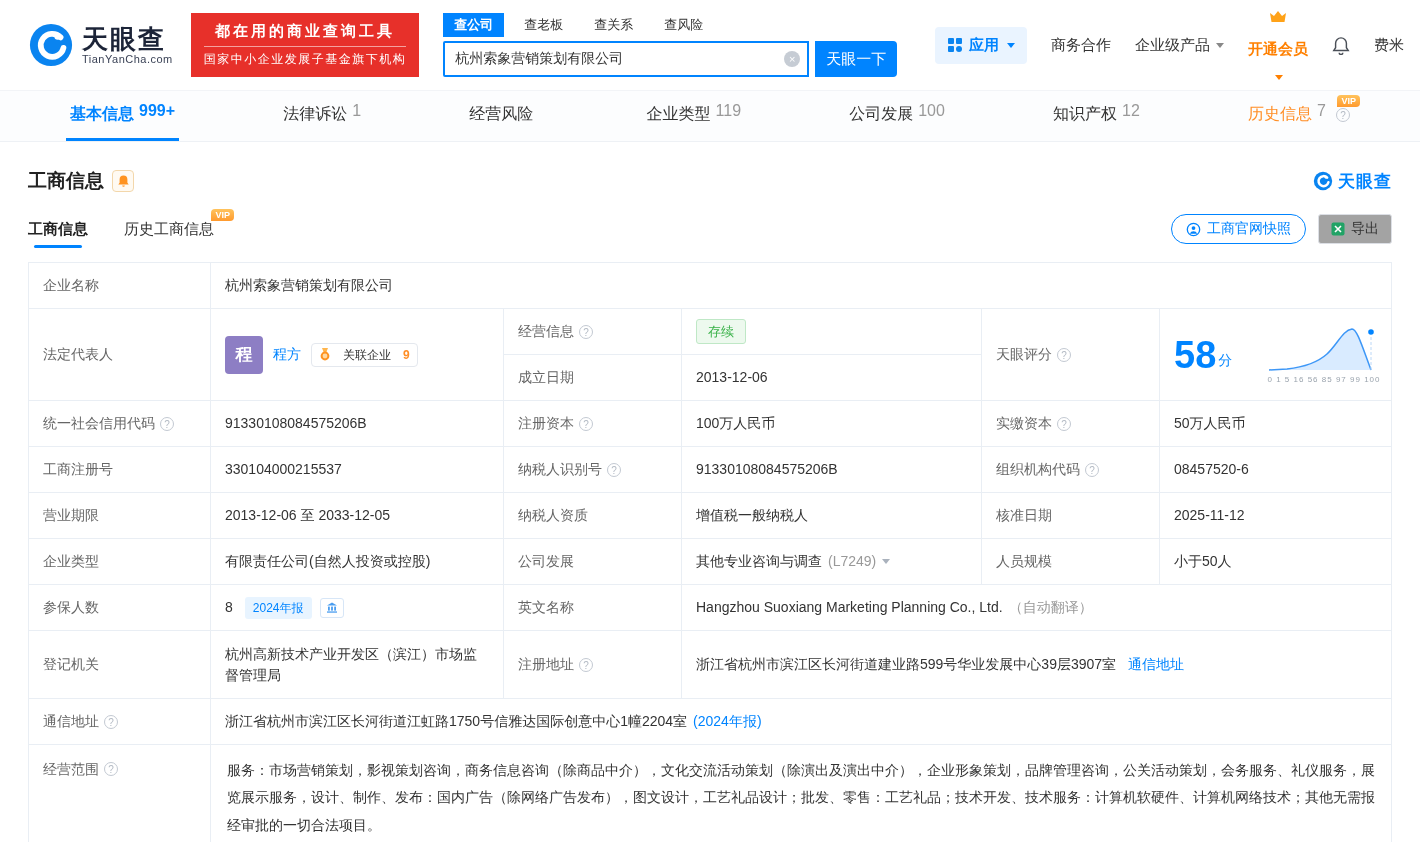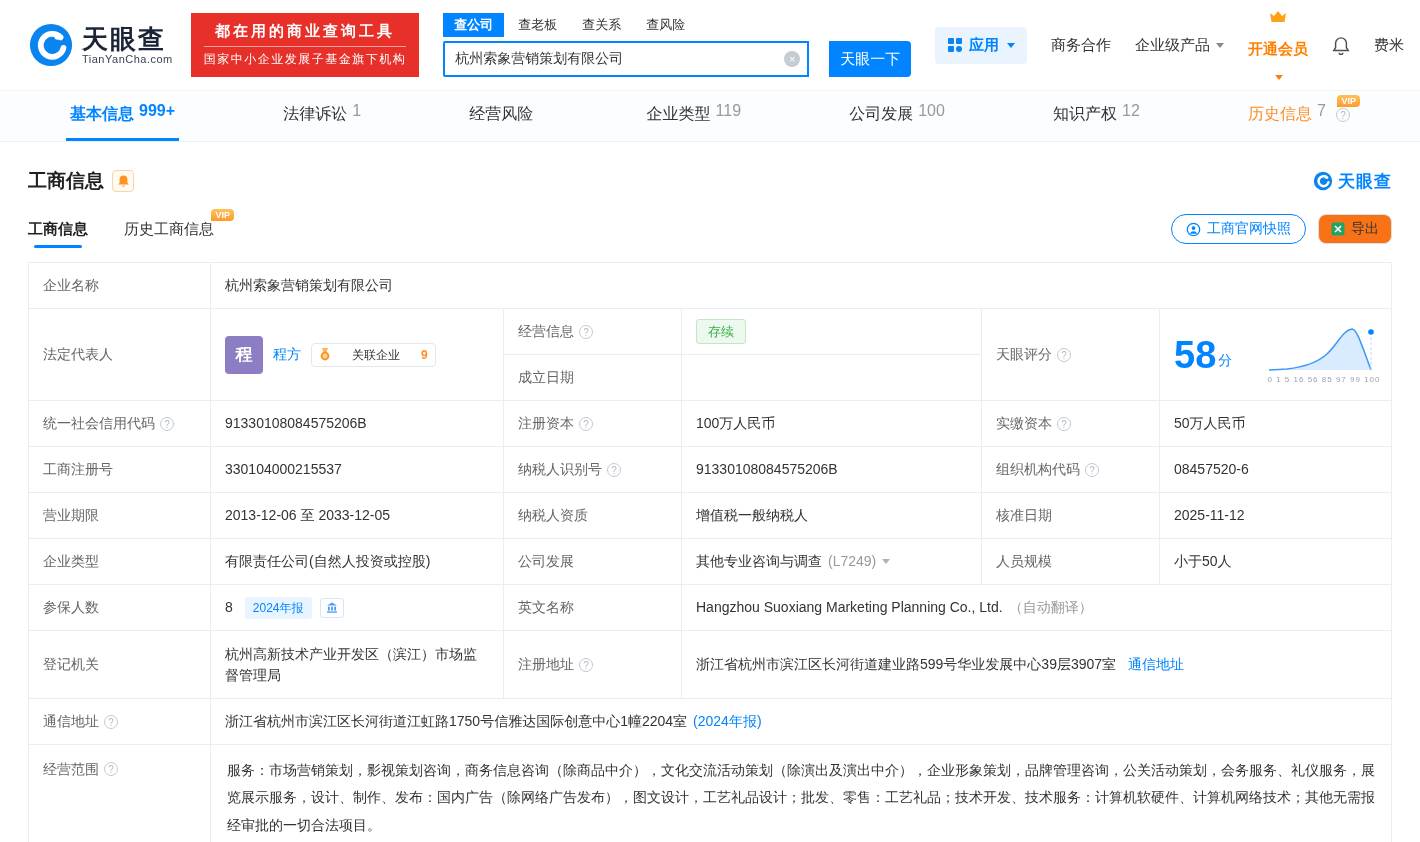--- a/index.html
+++ b/index.html
@@ -12,29 +12,29 @@
   
   .topbar{display:flex;align-items:center;height:90px;padding:0 16px 0 28px;gap:18px;background:#fff;}
   .logo{display:flex;align-items:center;gap:8px;cursor:pointer;flex:0 0 auto;}
   .logo .swirl{width:46px;height:46px;}
   .brand{font-size:26px;font-weight:700;color:#1c2438;letter-spacing:2px;line-height:1.1;}
   .domain{font-size:11px;color:#3a4256;letter-spacing:.5px;}
   .slogan{background:var(--red);color:#fff;padding:9px 13px;text-align:center;flex:0 0 auto;}
   .slogan .s1{font-size:15px;font-weight:700;letter-spacing:3px;border-bottom:1px solid rgba(255,255,255,.55);padding-bottom:5px;margin-bottom:4px;}
   .slogan .s2{font-size:12px;letter-spacing:1.5px;}
   .search-wrap{flex:0 0 auto;margin-left:6px;}
-  .search-tabs{display:flex;align-items:center;gap:3px;margin-bottom:4px;}
+  .search-tabs{display:flex;align-items:center;gap:9px;margin-bottom:4px;}
   .stab{font-size:13px;color:#333;padding:3px 11px;cursor:pointer;}
   .stab.active{background:var(--blue);color:#fff;font-weight:700;}
   .search-bar{display:flex;align-items:stretch;}
   .search-input-wrap{position:relative;}
   .search-input{width:366px;height:36px;border:2px solid var(--blue);border-radius:2px 0 0 2px;padding:0 32px 0 10px;font-size:14px;color:#333;outline:none;font-family:inherit;}
   .clear{position:absolute;right:9px;top:10px;width:16px;height:16px;border-radius:50%;background:#c6ccd4;color:#fff;font-size:11px;line-height:16px;text-align:center;cursor:pointer;}
   .clear::before{content:"×";}
-  .search-btn{margin-left:20px;width:82px;height:36px;background:var(--blue);color:#fff;border:none;border-radius:0 4px 4px 0;font-size:15px;cursor:pointer;font-family:inherit;}
+  .search-btn{margin-left:6px;width:82px;height:36px;background:var(--blue);color:#fff;border:none;border-radius:0 4px 4px 0;font-size:15px;cursor:pointer;font-family:inherit;}
   .top-nav{margin-left:auto;display:flex;align-items:center;gap:24px;font-size:15px;color:#333;white-space:nowrap;}
   .apps-chip{display:flex;align-items:center;gap:6px;background:#eaf4ff;color:var(--blue);padding:9px 12px;border-radius:4px;cursor:pointer;font-weight:600;}
   .nav-item{cursor:pointer;display:flex;align-items:center;gap:4px;}
   .nav-vip{color:#ff8000;font-weight:600;display:flex;align-items:center;gap:16px;cursor:pointer;flex-direction:column;}
   .caret{width:0;height:0;border-left:4px solid transparent;border-right:4px solid transparent;border-top:5px solid currentColor;display:inline-block;margin-left:2px;}
   .bell-btn{cursor:pointer;display:flex;align-items:center;}
 
   
   .main-tabs{display:flex;justify-content:space-between;align-items:stretch;height:52px;padding:0 66px;border-top:1px solid #f2f4f7;border-bottom:1px solid #eef1f5;background:#fcfdfe;}
   .mtab{display:flex;align-items:center;gap:5px;font-size:16px;color:#333;cursor:pointer;position:relative;border-bottom:3px solid transparent;padding:0 4px;}
@@ -55,21 +55,21 @@
   .mini-logo .swirl{width:20px;height:20px;}
   .mini-logo span{color:var(--blue);font-weight:700;font-size:17px;letter-spacing:1px;}
 
   .subtab-row{display:flex;align-items:flex-end;gap:36px;margin-top:20px;padding-bottom:2px;}
   .subtab{font-size:15px;color:#333;cursor:pointer;position:relative;padding-bottom:9px;}
   .subtab.active{font-weight:700;color:#222;}
   .subtab.active::after{content:"";position:absolute;left:6px;right:6px;bottom:0;height:3px;background:var(--blue);border-radius:2px;}
   .subtab .vip-chip{top:-11px;right:-20px;}
   .subtab-actions{margin-left:auto;display:flex;align-items:center;gap:12px;padding-bottom:4px;}
   .snap-btn{display:flex;align-items:center;gap:6px;height:30px;padding:0 14px;border:1px solid var(--blue);border-radius:16px;background:#fff;color:var(--blue);font-size:14px;cursor:pointer;font-family:inherit;}
-  .export-btn{display:flex;align-items:center;gap:6px;height:30px;padding:0 12px;border:1px solid #dcdfe5;border-radius:8px;background:#f97316;color:#333;font-size:14px;cursor:pointer;font-family:inherit;}
+  .export-btn{display:flex;align-items:center;gap:6px;height:30px;padding:0 12px;border:1px solid #dcdfe5;border-radius:3px;background:#a3a3a3;color:#333;font-size:14px;cursor:pointer;font-family:inherit;}
 
   
   .info-table{margin:12px 0 18px;border:1px solid var(--line);border-bottom:none;}
   .t-row{display:flex;border-bottom:1px solid var(--line);min-height:46px;background:#fff;}
   .t-cell{display:flex;align-items:center;padding:6px 14px;border-right:1px solid var(--line);font-size:14px;color:var(--val);line-height:1.5;}
   .t-label{color:var(--label);}
   .w-l1{width:182px;flex:0 0 182px;}
   .w-v1{width:293px;flex:0 0 293px;}
   .w-l2{width:178px;flex:0 0 178px;}
   .w-v2{width:300px;flex:0 0 300px;}
@@ -79,21 +79,21 @@
   .h90{min-height:92px;}
   .h68{min-height:68px;}
   .mid-stack{width:478px;flex:0 0 478px;display:flex;flex-direction:column;border-right:1px solid var(--line);}
   .mid-row{display:flex;flex:1;border-bottom:1px solid var(--line);}
   .mid-row:last-child{border-bottom:none;}
   .mid-row .t-cell{border-right:1px solid var(--line);}
   .mid-row .mid-val{flex:1;border-right:none;}
 
   .avatar{width:38px;height:38px;border-radius:4px;background:#8d7ec4;color:#fff;font-size:17px;font-weight:700;display:flex;align-items:center;justify-content:center;margin-right:10px;cursor:pointer;flex:0 0 auto;}
   .link{color:var(--link);text-decoration:none;cursor:pointer;}
-  .rel-chip{display:inline-flex;align-items:center;gap:21px;border:1px solid #e4e8ee;border-radius:4px;padding:2px 7px;font-size:12px;color:#333;margin-left:10px;cursor:pointer;white-space:nowrap;}
+  .rel-chip{display:inline-flex;align-items:center;gap:12px;border:1px solid #e4e8ee;border-radius:4px;padding:2px 7px;font-size:12px;color:#333;margin-left:10px;cursor:pointer;white-space:nowrap;}
   .rel-count{color:var(--orange);font-weight:700;}
   .badge-green{background:#edf9ee;color:var(--green);border:1px solid #bfe8c6;border-radius:3px;padding:2px 11px;font-size:13px;}
   .score-cell{justify-content:space-between;padding-right:8px;}
   .score-num{font-size:38px;font-weight:700;color:var(--blue);line-height:1;}
   .score-unit{font-size:14px;color:var(--blue);margin:14px 0 0 2px;}
   .score-chart{display:flex;flex-direction:column;align-items:center;}
   .ticks{font-size:8px;color:#9aa3ad;letter-spacing:1px;white-space:nowrap;}
   .year-badge{background:#e8f4ff;color:var(--blue);font-size:12px;padding:2px 8px;border-radius:3px;margin-left:12px;cursor:pointer;white-space:nowrap;}
   .icon-chip{display:inline-flex;align-items:center;justify-content:center;width:24px;height:20px;border:1px solid #d7e6f7;border-radius:3px;margin-left:8px;cursor:pointer;}
   .muted{color:#999;margin-left:6px;}
@@ -283,20 +283,21 @@
           <div class="t-cell t-label w-l2">
             <span>经营信息</span>
               <span class="help"></span>
           </div>
           <div class="t-cell mid-val">
             <span class="badge-green">存续</span>
           </div>
         </div>
         <div class="mid-row">
           <div class="t-cell t-label w-l2">成立日期</div>
+          <div class="t-cell mid-val">2013-12-06</div>
         </div>
       </div>
       <div class="t-cell t-label w-l3">
         <span>天眼评分</span>
           <span class="help"></span>
       </div>
       <div class="t-cell w-v3 score-cell">
         <span style="display:flex;align-items:flex-start;">
           <span class="score-num">58</span>
           <span class="score-unit">分</span>

